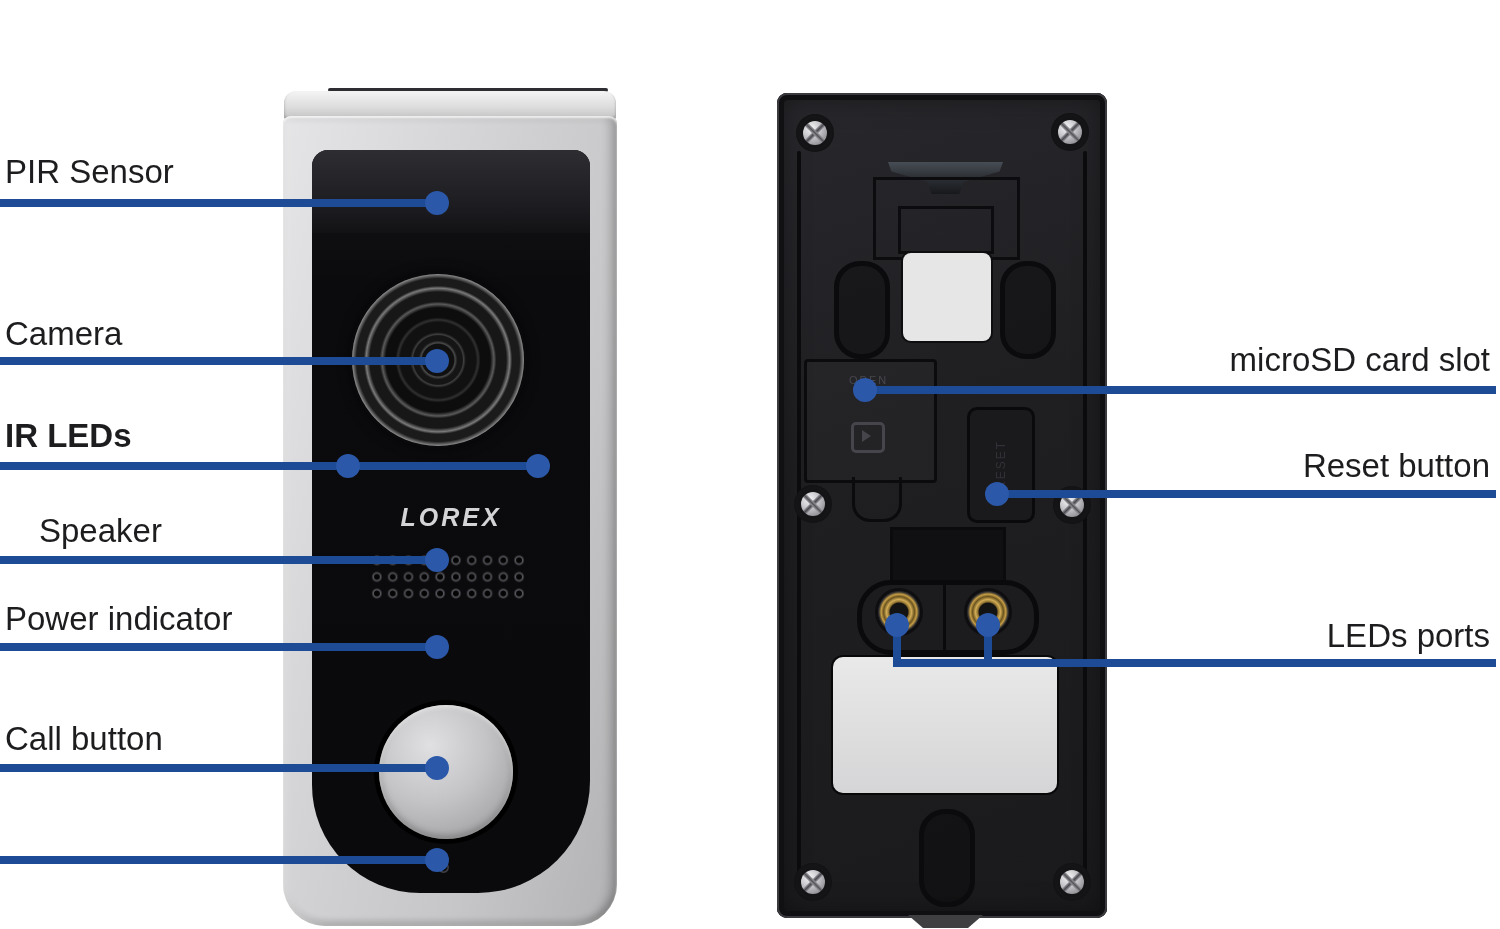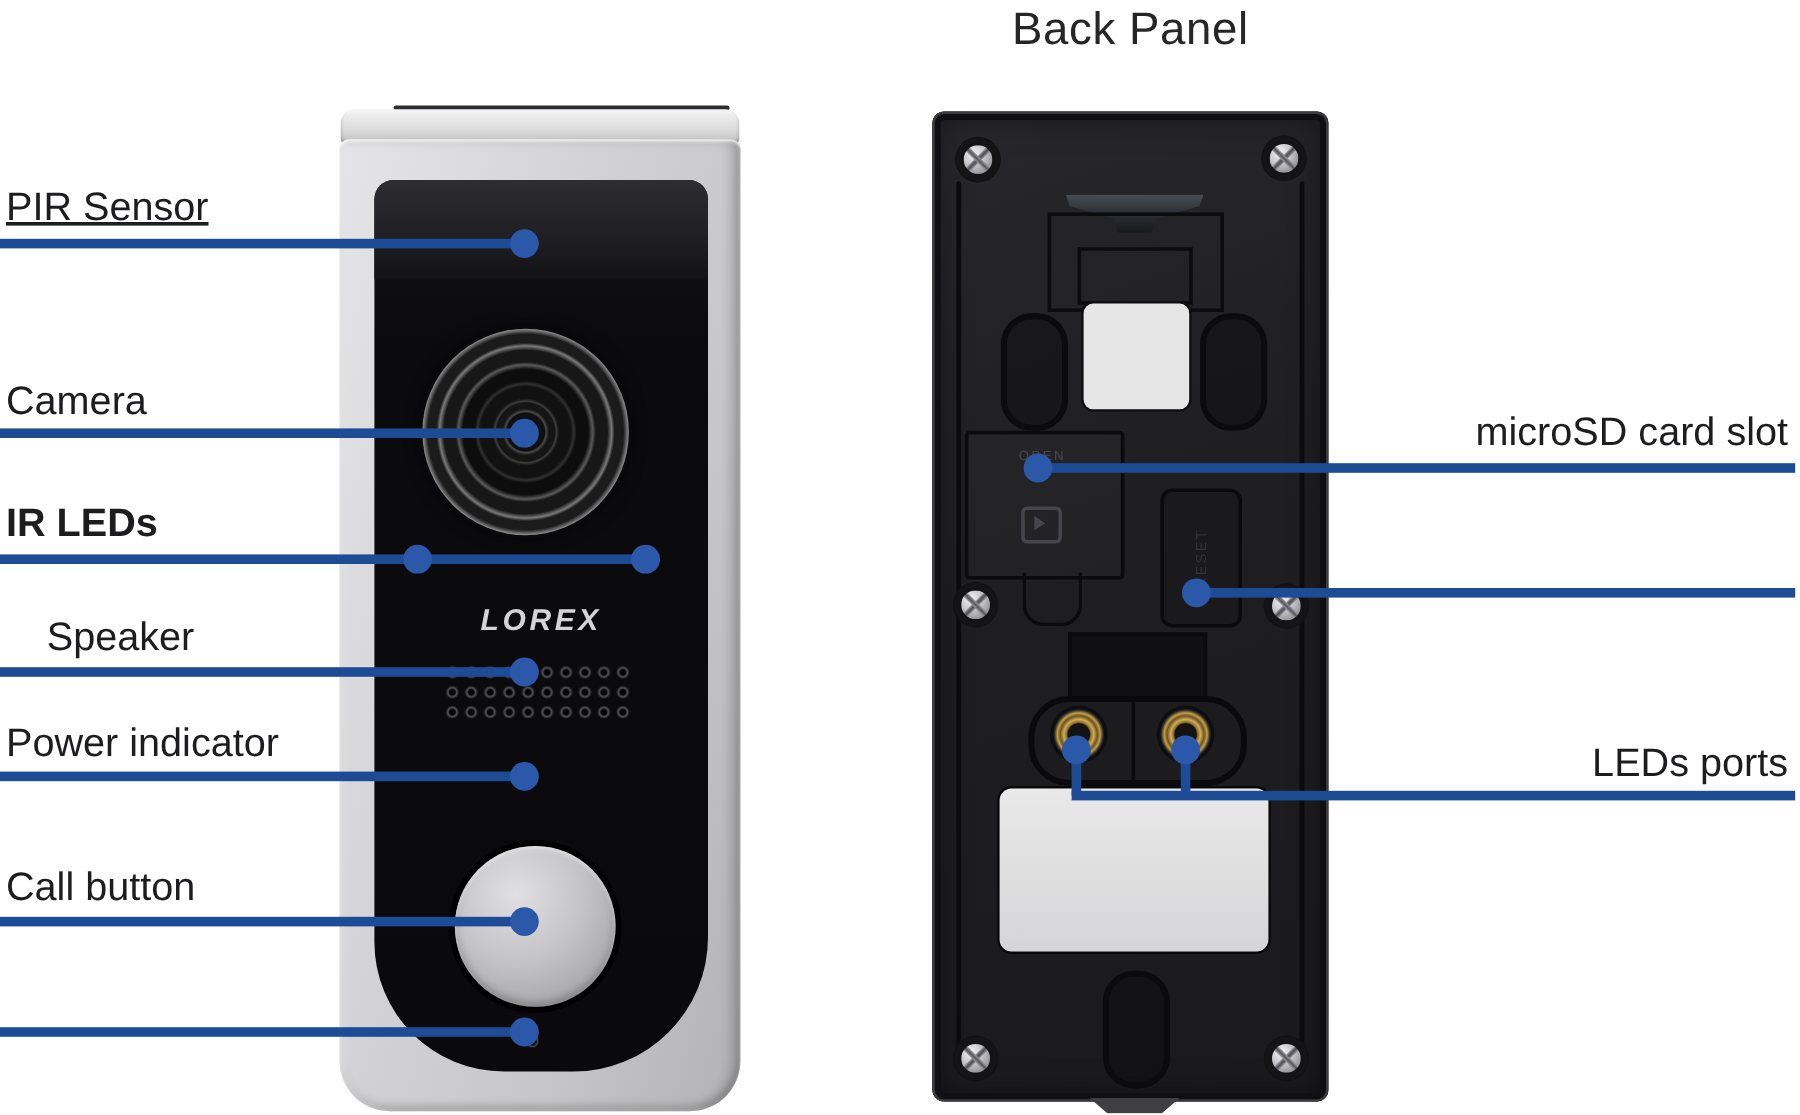--- a/index.html
+++ b/index.html
@@ -13,21 +13,21 @@
   .title-back{left:777px;width:330px;}
 
   
   .co-label{position:absolute;font-size:33px;color:#1d1d1f;white-space:nowrap;z-index:11;line-height:1.05;}
   .co-label.right{text-align:right;}
   .co-line{position:absolute;height:8px;background:#1d4b96;z-index:10;}
   .co-vline{position:absolute;width:8px;background:#1d4b96;z-index:10;}
   .co-dot{position:absolute;width:24px;height:24px;border-radius:50%;background:#2b58a8;z-index:12;}
 
   
-  .lbl-pir{left:5px;top:155px;text-decoration:underline;}      .ln-pir{left:0;top:199px;width:438px;}      .dt-pir{left:425px;top:191px;}
+  .lbl-pir{left:5px;top:155px;}      .ln-pir{left:0;top:199px;width:438px;}      .dt-pir{left:425px;top:191px;}
   .lbl-camera{left:5px;top:317px;}   .ln-camera{left:0;top:357px;width:438px;}   .dt-camera{left:425px;top:349px;}
   .lbl-ir{left:5px;top:419px;font-weight:bold;}       .ln-ir{left:0;top:462px;width:544px;}       .dt-ir-a{left:336px;top:454px;} .dt-ir-b{left:526px;top:454px;}
   .lbl-speaker{left:5px;top:514px;margin-left:34px;}  .ln-speaker{left:0;top:556px;width:438px;}  .dt-speaker{left:425px;top:548px;}
   .lbl-status{left:5px;top:602px;}   .ln-status{left:0;top:643px;width:438px;}   .dt-status{left:425px;top:635px;}
   .lbl-call{left:5px;top:722px;}     .ln-call{left:0;top:764px;width:438px;}     .dt-call{left:425px;top:756px;}
   .lbl-mic{left:5px;top:814px;}      .ln-mic{left:0;top:856px;width:438px;}      .dt-mic{left:425px;top:848px;}
   
   .lbl-sd{right:10px;top:343px;}     .ln-sd{left:865px;top:386px;width:631px;}   .dt-sd{left:853px;top:378px;}
   .lbl-reset{right:10px;top:449px;}  .ln-reset{left:997px;top:490px;width:499px;}.dt-reset{left:985px;top:482px;}
   .lbl-power{right:10px;top:619px;}  .ln-power{left:893px;top:659px;width:603px;}
@@ -113,21 +113,20 @@
   .bk-sticker-lg{position:absolute;left:56px;top:564px;width:224px;height:136px;border-radius:10px;
     background:linear-gradient(180deg,#e9e9e9 0%,#d5d5d7 100%);box-shadow:0 0 0 2px rgba(0,0,0,.7);}
   .bk-tab-b{position:absolute;left:131px;top:822px;width:75px;height:13px;
     clip-path:polygon(0 0,100% 0,80% 100%,20% 100%);background:#3f3f42;}
 </style>
 </head>
 <body>
 
 <div id="canvas">
 
-  <div class="panel-title title-back">Back Panel</div>
 
   <div class="front-device">
     <div class="ft-topline"></div>
     <div class="ft-topband"></div>
     <div class="ft-body"></div>
     <div class="ft-face">
       <div class="pir-strip"></div>
       <div class="lens"></div>
       <div class="brand">LOREX</div>
       <div class="speaker-holes"></div>
@@ -196,20 +195,21 @@
   <div class="co-line ln-call"></div>
   <div class="co-dot dt-call"></div>
 
   <div class="co-line ln-mic"></div>
   <div class="co-dot dt-mic"></div>
 
   <div class="co-label right lbl-sd">microSD card slot</div>
   <div class="co-line ln-sd"></div>
   <div class="co-dot dt-sd"></div>
 
+  <div class="co-label right lbl-reset">Reset button</div>
   <div class="co-line ln-reset"></div>
   <div class="co-dot dt-reset"></div>
 
   <div class="co-label right lbl-power">LEDs ports</div>
   <div class="co-line ln-power"></div>
   <div class="co-vline vl-power-a"></div>
   <div class="co-vline vl-power-b"></div>
   <div class="co-dot dt-power-a"></div>
   <div class="co-dot dt-power-b"></div>
 

